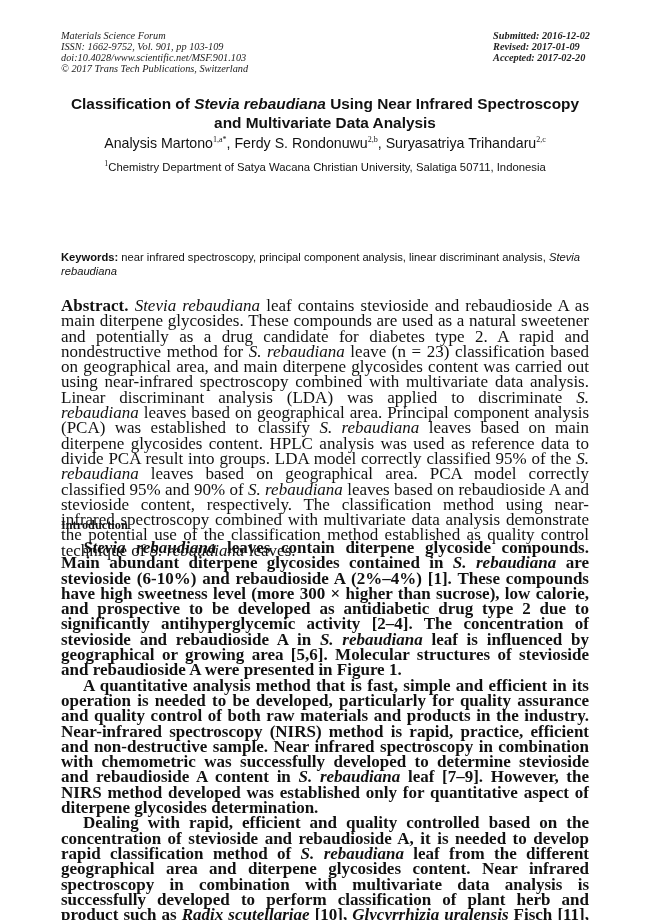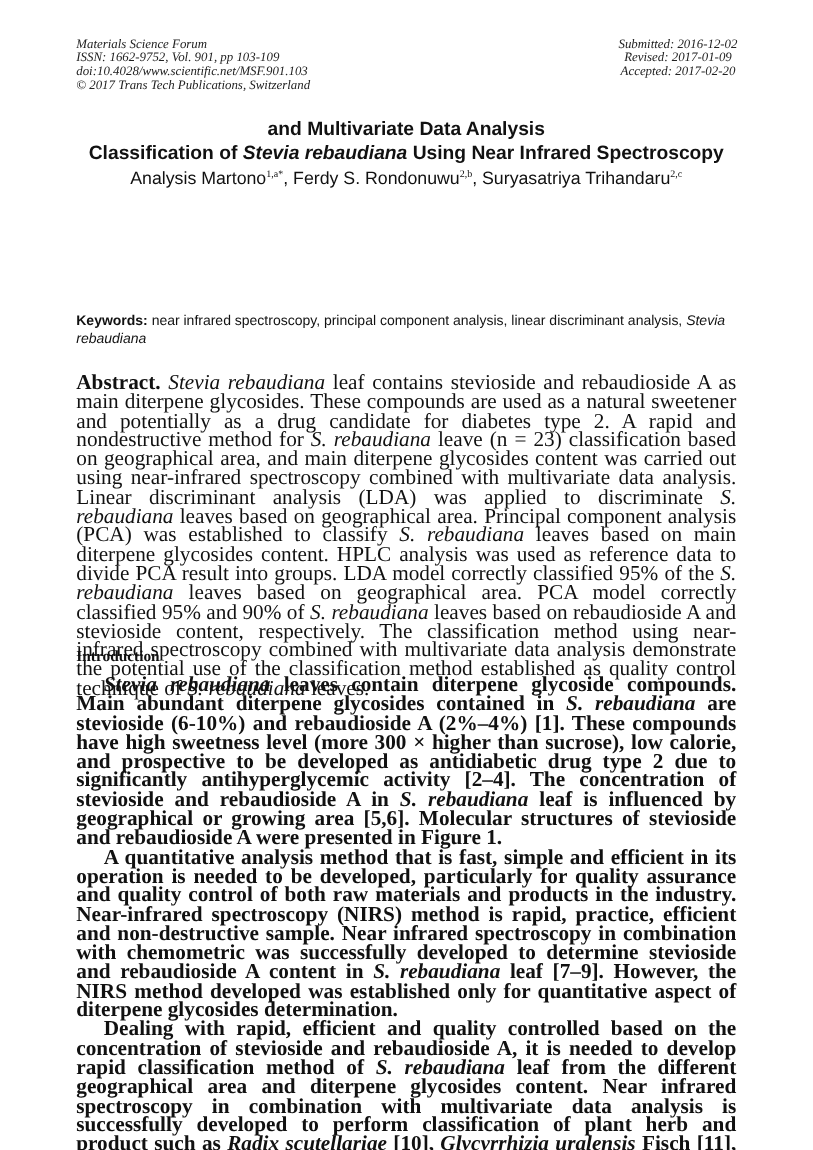--- a/index.html
+++ b/index.html
@@ -1,19 +1,19 @@
 <!DOCTYPE html>
 <html><head>
   <meta charset="utf-8">
   <style>
     html, body { margin: 0; padding: 0; background: #ffffff; }
     body { width: 650px; height: 920px; overflow: hidden; position: relative; color: #111; }
     .page { position: absolute; left: 0; top: 16px; width: 650px; height: 920px; }
     .hdr-left { position: absolute; left: 61px; top: 14px; font-family: "Liberation Serif", serif; font-style: italic; font-size: 10.3px; line-height: 11px; color: #222; }
-    .hdr-right { position: absolute; right: 60px; top: 14px; text-align: center; font-family: "Liberation Serif", serif; font-style: italic; font-size: 10.3px; line-height: 11px; color: #222; }
+    .hdr-right { position: absolute; right: 60px; top: 14px; text-align: left; font-family: "Liberation Serif", serif; font-style: italic; font-size: 10.3px; line-height: 11px; color: #222; font-weight: bold; }
     .title { position: absolute; left: 40px; width: 570px; top: 78px; text-align: center; font-family: "Liberation Sans", sans-serif; font-weight: bold; font-size: 15.4px; line-height: 19px; color: #111; }
     .title i { font-weight: bold; }
     .authors { position: absolute; left: 30px; width: 590px; top: 118px; text-align: center; font-family: "Liberation Sans", sans-serif; font-size: 14.2px; line-height: 18px; }
     .authors sup, .aff sup { font-size: 8px; line-height: 0; vertical-align: super; font-family: Liberation Serif, serif; }
     .aff { position: absolute; left: 40px; width: 570px; text-align: center; font-family: "Liberation Sans", sans-serif; font-size: 11.3px; line-height: 14px; }
     .aff1 { top: 144px; }
     .aff2 { top: 165px; }
     .aff3 { top: 185px; }
     .keywords { position: absolute; left: 61px; width: 530px; top: 234px; font-family: "Liberation Sans", sans-serif; font-size: 11.2px; line-height: 14px; text-align: left; }
     .keywords b { font-weight: bold; }
@@ -36,28 +36,29 @@
     <div>© 2017 Trans Tech Publications, Switzerland</div>
   </div>
 
   <div class="hdr-right">
     <div>Submitted: 2016-12-02</div>
     <div>Revised: 2017-01-09</div>
     <div>Accepted: 2017-02-20</div>
   </div>
 
   <div class="title">
+    <div><span>Classification of </span><i>Stevia rebaudiana</i><span> Using Near Infrared Spectroscopy</span></div>
     <div>and Multivariate Data Analysis</div>
-    <div><span>Classification of </span><i>Stevia rebaudiana</i><span> Using Near Infrared Spectroscopy</span></div>
   </div>
 
   <div class="authors">
     <span><span>Analysis Martono</span><sup>1,a*</sup><span>, </span></span><span><span>Ferdy S. Rondonuwu</span><sup>2,b</sup><span>, </span></span><span><span>Suryasatriya Trihandaru</span><sup>2,c</sup></span>
   </div>
 
+  <div class="aff aff1"><sup>1</sup><span>Chemistry Department of Satya Wacana Christian University, Salatiga 50711, Indonesia</span></div>
 
   <div class="keywords"><b>Keywords:</b><span> near infrared spectroscopy, principal component analysis, linear discriminant analysis, </span><i>Stevia rebaudiana</i></div>
 
   <div class="body-text abstract">
     <p id="abstract-p"><b>Abstract.</b><span> </span><i>Stevia rebaudiana</i><span> leaf contains stevioside and rebaudioside A as main diterpene glycosides. These compounds are used as a natural sweetener and potentially as a drug candidate for diabetes type 2. A rapid and nondestructive method for </span><i>S. rebaudiana</i><span> leave (n = 23) classification based on geographical area, and main diterpene glycosides content was carried out using near-infrared spectroscopy combined with multivariate data analysis. Linear discriminant analysis (LDA) was applied to discriminate </span><i>S. rebaudiana</i><span> leaves based on geographical area. Principal component analysis (PCA) was established to classify </span><i>S. rebaudiana</i><span> leaves based on main diterpene glycosides content. HPLC analysis was used as reference data to divide PCA result into groups. LDA model correctly classified 95% of the </span><i>S. rebaudiana</i><span> leaves based on geographical area. PCA model correctly classified 95% and 90% of </span><i>S. rebaudiana</i><span> leaves based on rebaudioside A and stevioside content, respectively. The classification method using near-infrared spectroscopy combined with multivariate data analysis demonstrate the potential use of the classification method established as quality control technique of </span><i>S. rebaudiana</i><span> leaves.</span></p>
   </div>
 
   <div class="intro-head">Introduction</div>
 
   <div class="body-text intro" id="intro-body">

